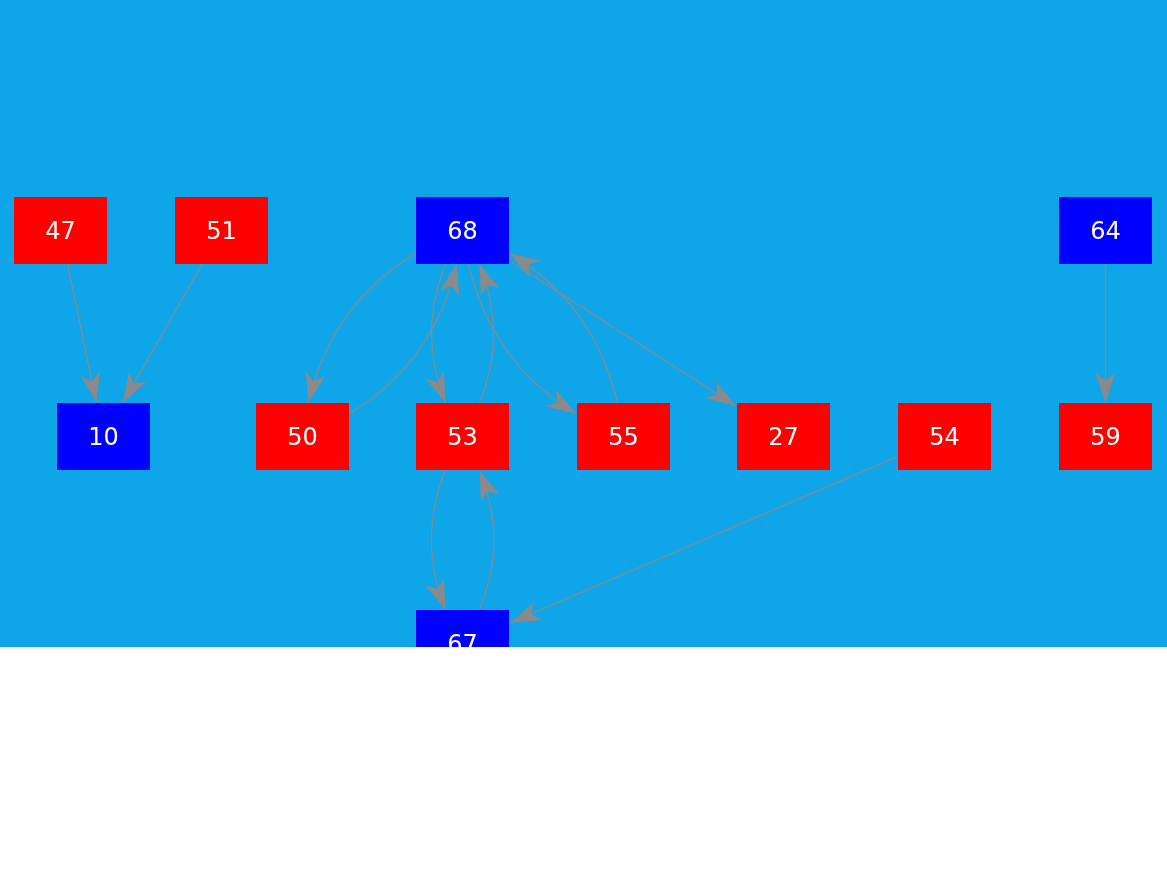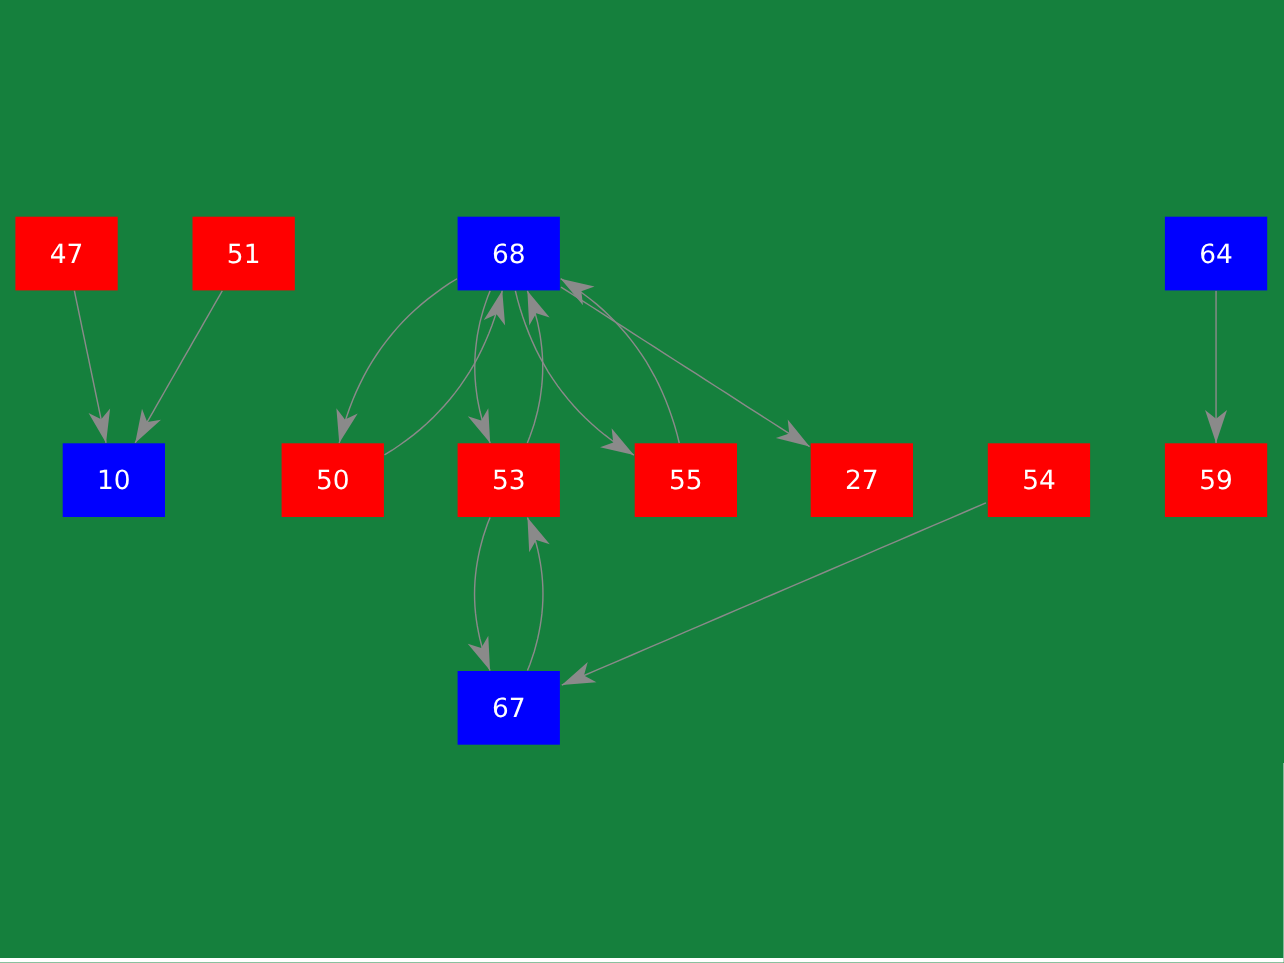--- a/index.html
+++ b/index.html
@@ -4,22 +4,22 @@
 <style>
   html, body {
     margin: 0;
     padding: 0;
     background: #ffffff;
     font-family: "DejaVu Sans", "Liberation Sans", sans-serif;
   }
   .figure {
     position: relative;
     width: 1167px;
-    height: 871px;
-    background: #15803d;
+    height: 647px;
+    background: #0ea5e9;
     overflow: hidden;
   }
   .figure svg {
     position: absolute;
     left: 0;
     top: 0;
   }
   .node-label {
     font-family: "DejaVu Sans", "Liberation Sans", sans-serif;
     pointer-events: none;

